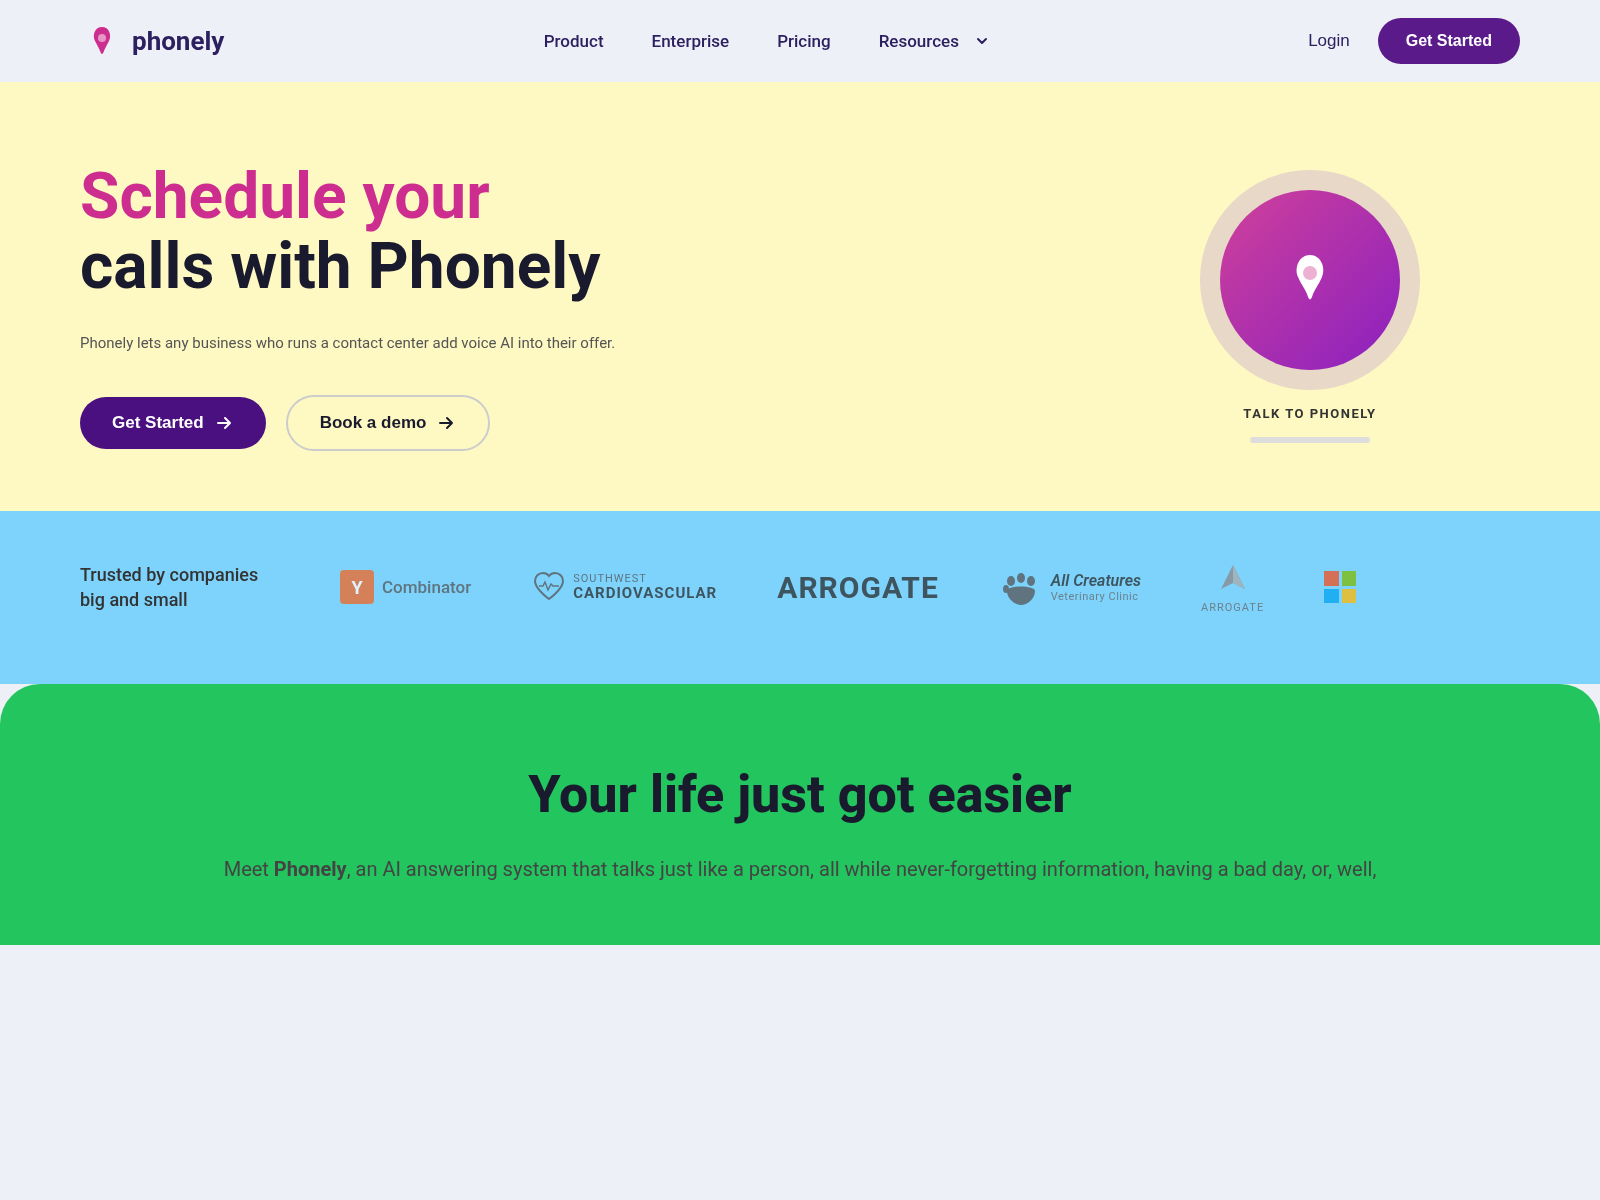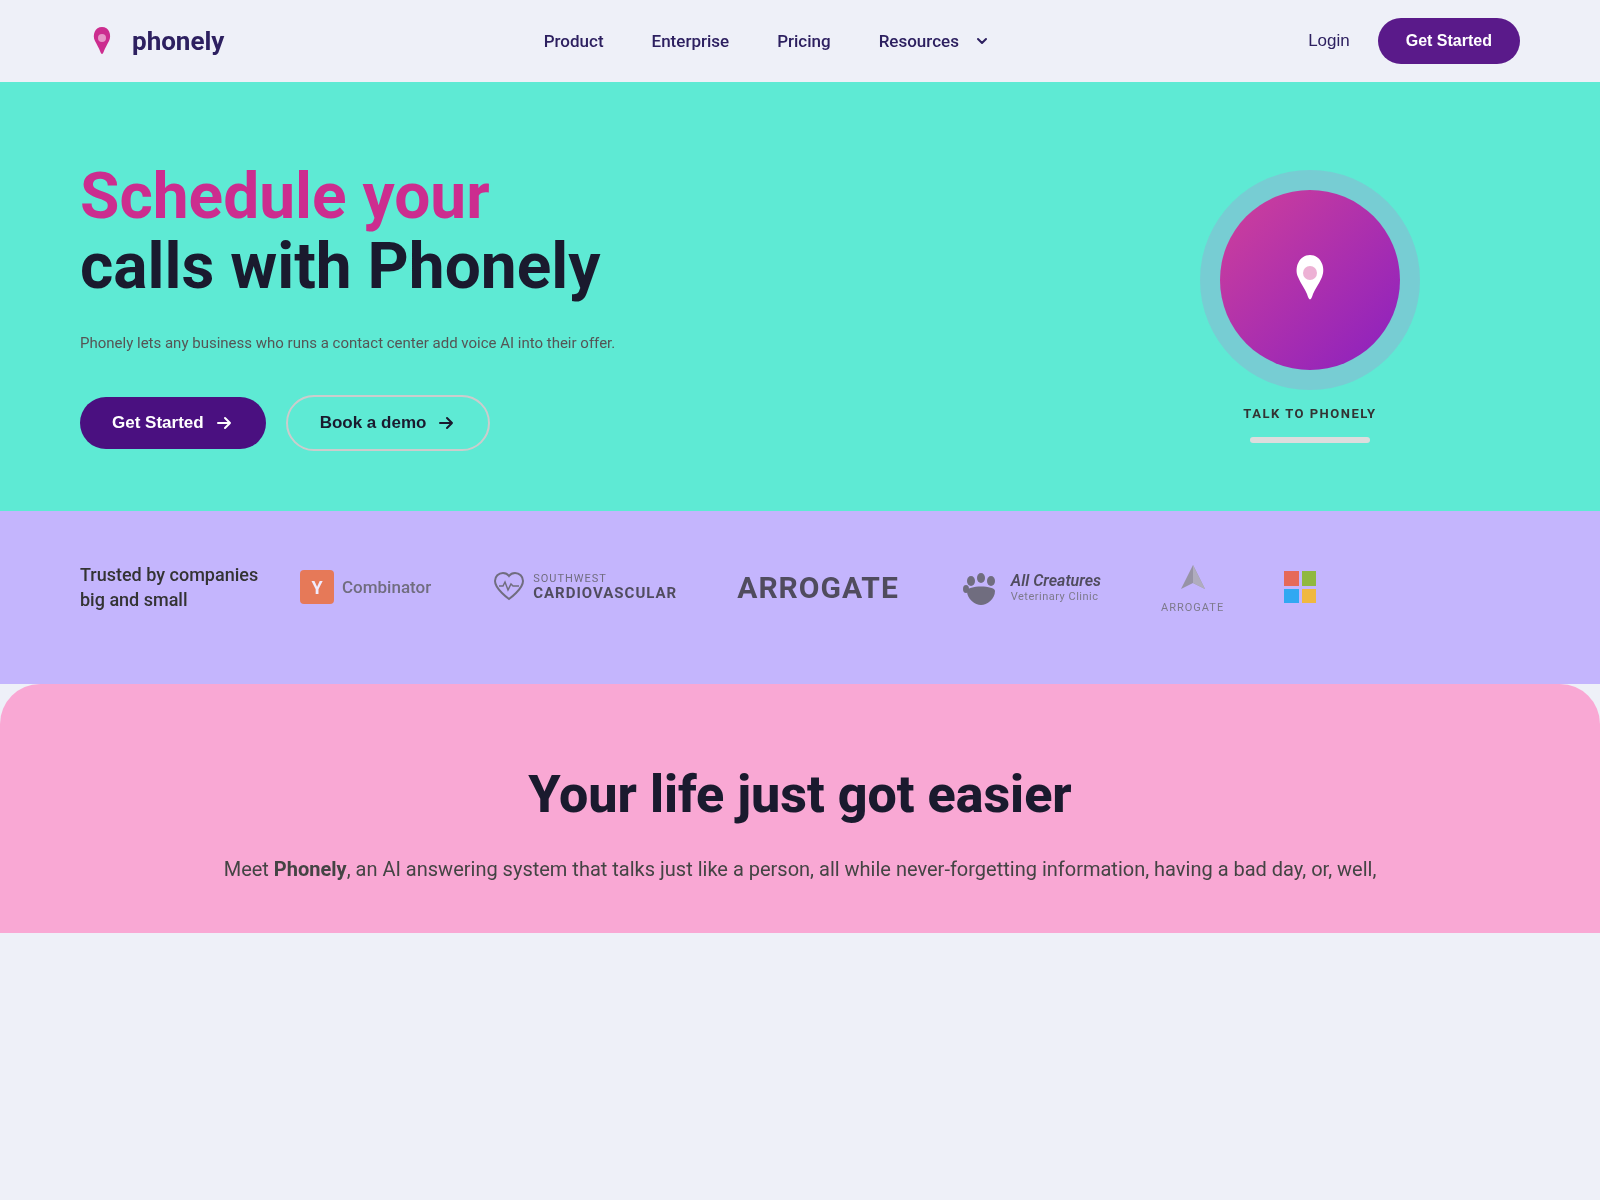--- a/index.html
+++ b/index.html
@@ -78,21 +78,21 @@
       font-weight: 600;
       cursor: pointer;
     }
 
     
     .hero {
       display: flex;
       align-items: center;
       justify-content: space-between;
       padding: 80px 80px 60px 80px;
-      background-color: #5eead4;
+      background-color: #fef9c3;
     }
     .hero-left {
       max-width: 560px;
     }
     .hero-title {
       font-size: 64px;
       line-height: 1.1;
       margin-bottom: 28px;
     }
     .hero-title-pink {
@@ -183,22 +183,22 @@
       height: 6px;
       background: #ddd;
       border-radius: 3px;
     }
 
     
     .trusted-section {
       display: flex;
       align-items: center;
       padding: 50px 80px 70px 80px;
-      gap: 40px;
-      background-color: #c4b5fd;
+      gap: 80px;
+      background-color: #7dd3fc;
     }
     .trusted-text {
       min-width: 180px;
       font-size: 18px;
       color: #333;
       font-weight: 500;
       line-height: 1.4;
     }
     .logos-row {
       display: flex;
@@ -317,23 +317,23 @@
       width: 32px;
       height: 32px;
     }
     .msft-sq1 { background: #f25022; }
     .msft-sq2 { background: #7fba00; }
     .msft-sq3 { background: #00a4ef; }
     .msft-sq4 { background: #ffb900; }
 
     
     .bottom-section {
-      background: #f9a8d4;
+      background: #22c55e;
       border-radius: 40px 40px 0 0;
-      padding: 80px 200px 48px 200px;
+      padding: 80px 200px 60px 200px;
       text-align: center;
     }
     .bottom-title {
       font-size: 52px;
       font-weight: 800;
       color: #1a1a2e;
       margin-bottom: 28px;
     }
     .bottom-subtitle {
       font-size: 20px;

